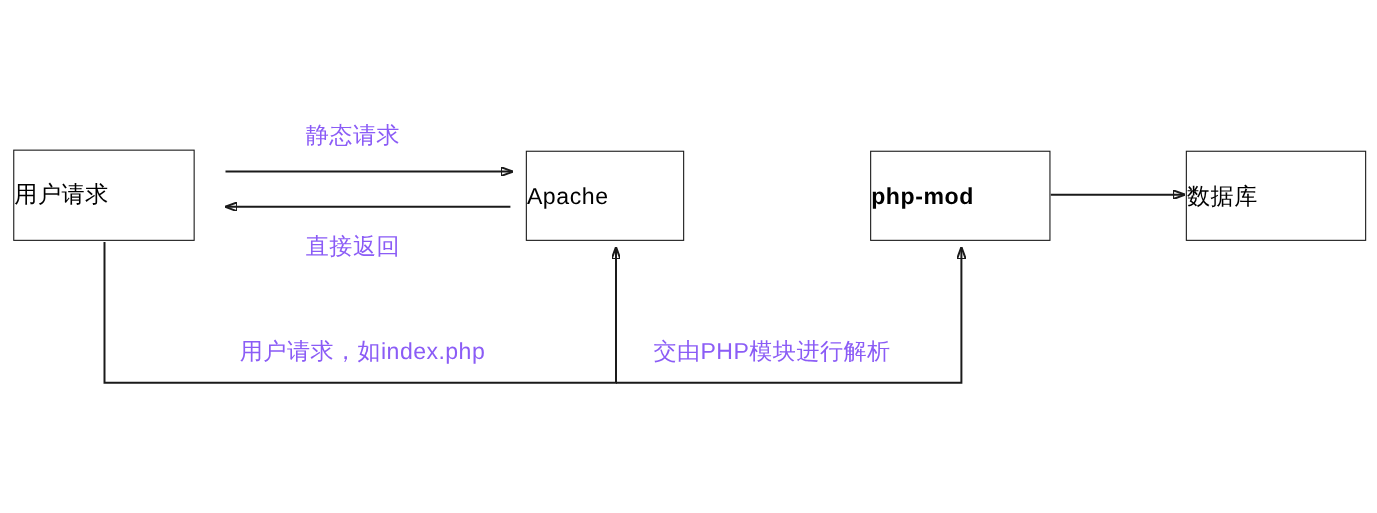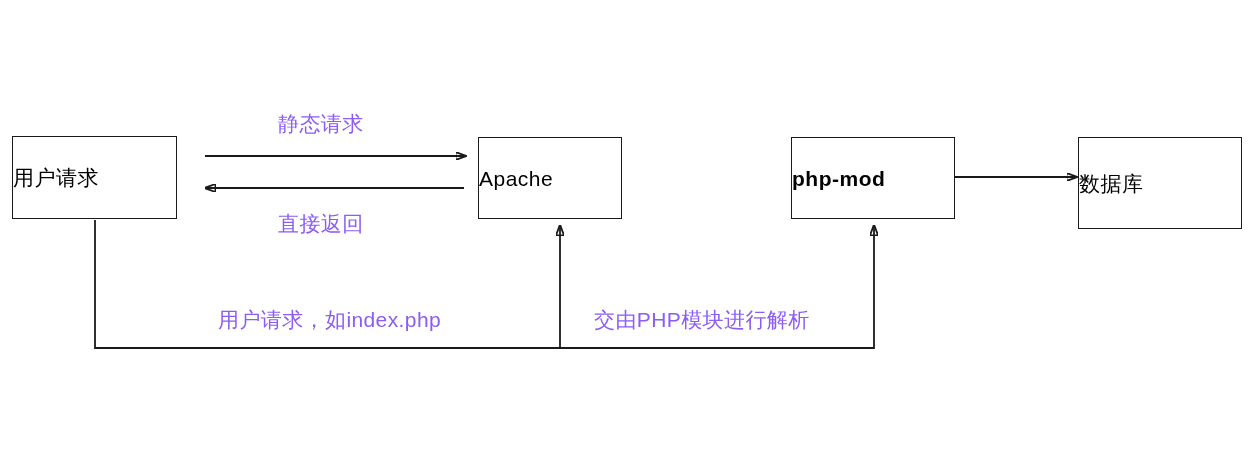--- a/index.html
+++ b/index.html
@@ -85,25 +85,25 @@
   </div>
 
   <div class="node" style="left:478px; top:137px; width:144px; height:82px;">
     <span class="node-label">Apache</span>
   </div>
 
   <div class="node" style="left:791px; top:137px; width:164px; height:82px;font-weight:bold;">
     <span class="node-label">php-mod</span>
   </div>
 
-  <div class="node" style="left:1078px; top:137px; width:164px; height:92px;">
+  <div class="node" style="left:1078px; top:137px; width:164px; height:82px;">
     <span class="node-label">数据库</span>
   </div>
 
   <div class="edge-label" style="left:278px; top:113px;">静态请求</div>
 
-  <div class="edge-label" style="left:278px; top:214px;font-family:Liberation Serif, serif;">直接返回</div>
+  <div class="edge-label" style="left:278px; top:214px;">直接返回</div>
 
   <div class="edge-label" style="left:218px; top:309px;">用户请求，如index.php</div>
 
   <div class="edge-label" style="left:594px; top:309px;">交由PHP模块进行解析</div>
 
 </div>
 
 </body></html>

